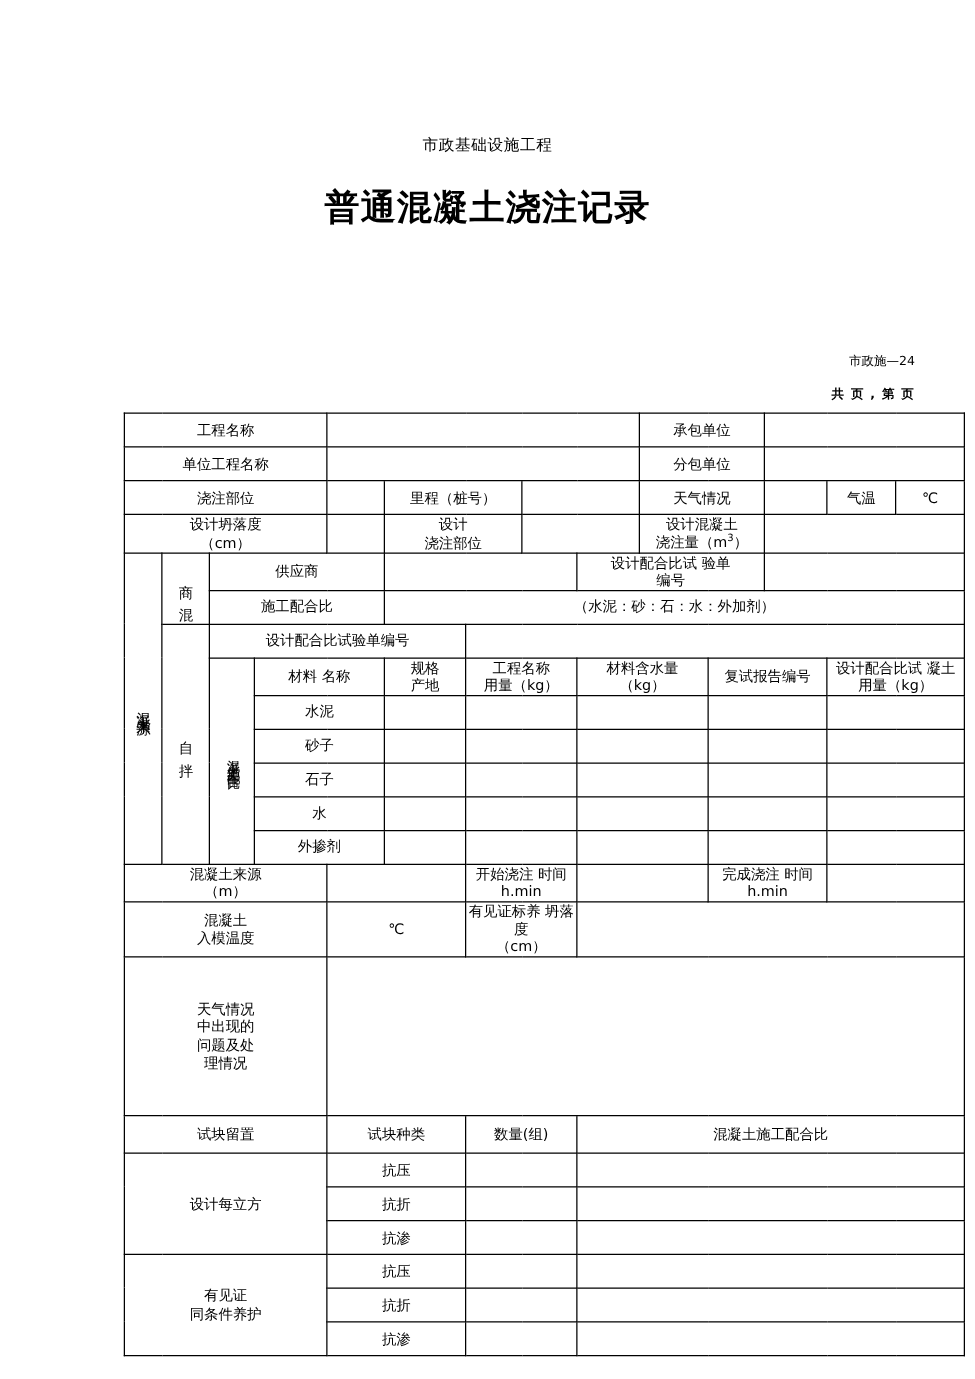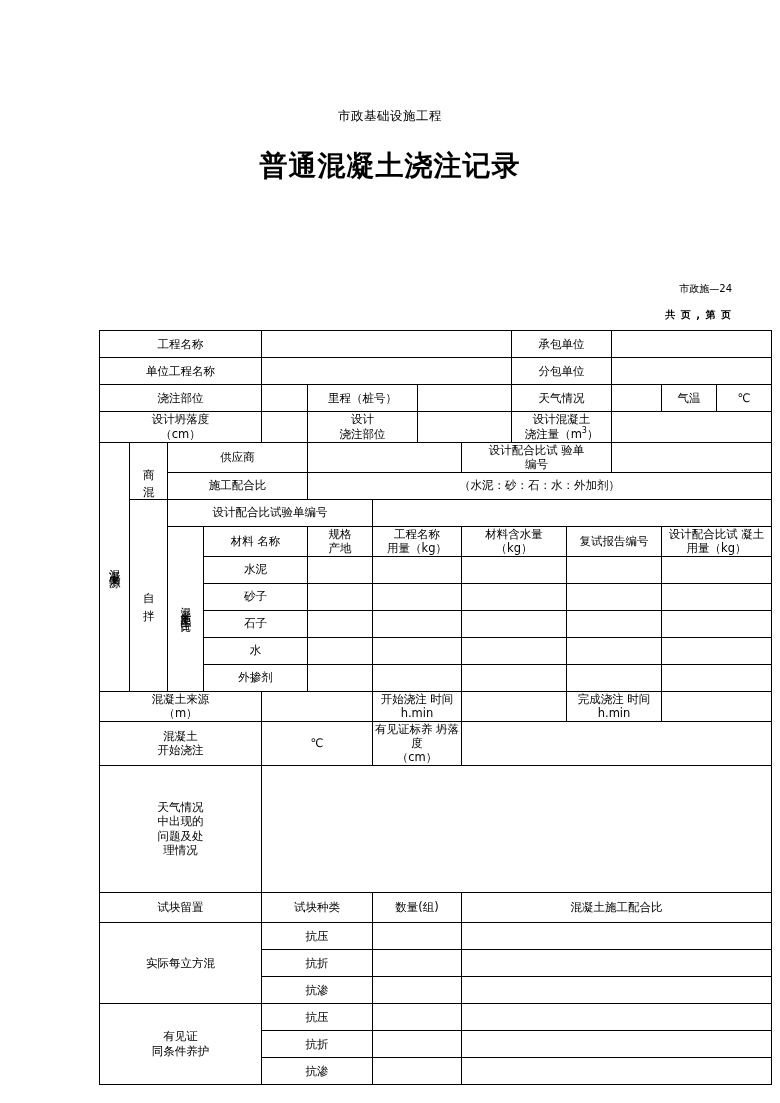--- a/index.html
+++ b/index.html
@@ -250,21 +250,21 @@
       <td colspan="2">
         <div>完成浇注 时间</div>
         <div>h.min</div>
       </td>
       <td colspan="2" class="blank"></td>
     </tr>
 
     <tr class="tall">
       <td colspan="4">
         <div>混凝土</div>
-        <div>开始浇注</div>
+        <div>入模温度</div>
       </td>
       <td colspan="2">℃</td>
       <td colspan="2">
         <div>有见证标养 坍落度</div>
         <div>（cm）</div>
       </td>
       <td colspan="6" class="blank"></td>
     </tr>
 
     <tr>
@@ -278,21 +278,21 @@
     </tr>
 
     <tr class="tall">
       <td colspan="4">试块留置</td>
       <td colspan="2">试块种类</td>
       <td colspan="2">数量(组)</td>
       <td colspan="6">混凝土施工配合比</td>
     </tr>
 
     <tr>
-      <td colspan="4" rowspan="3">实际每立方混</td>
+      <td colspan="4" rowspan="3">设计每立方</td>
       <td colspan="2">抗压</td>
       <td colspan="2" class="blank"></td>
       <td colspan="6" class="blank"></td>
     </tr>
     <tr>
       <td colspan="2">抗折</td>
       <td colspan="2" class="blank"></td>
       <td colspan="6" class="blank"></td>
     </tr>
     <tr>

